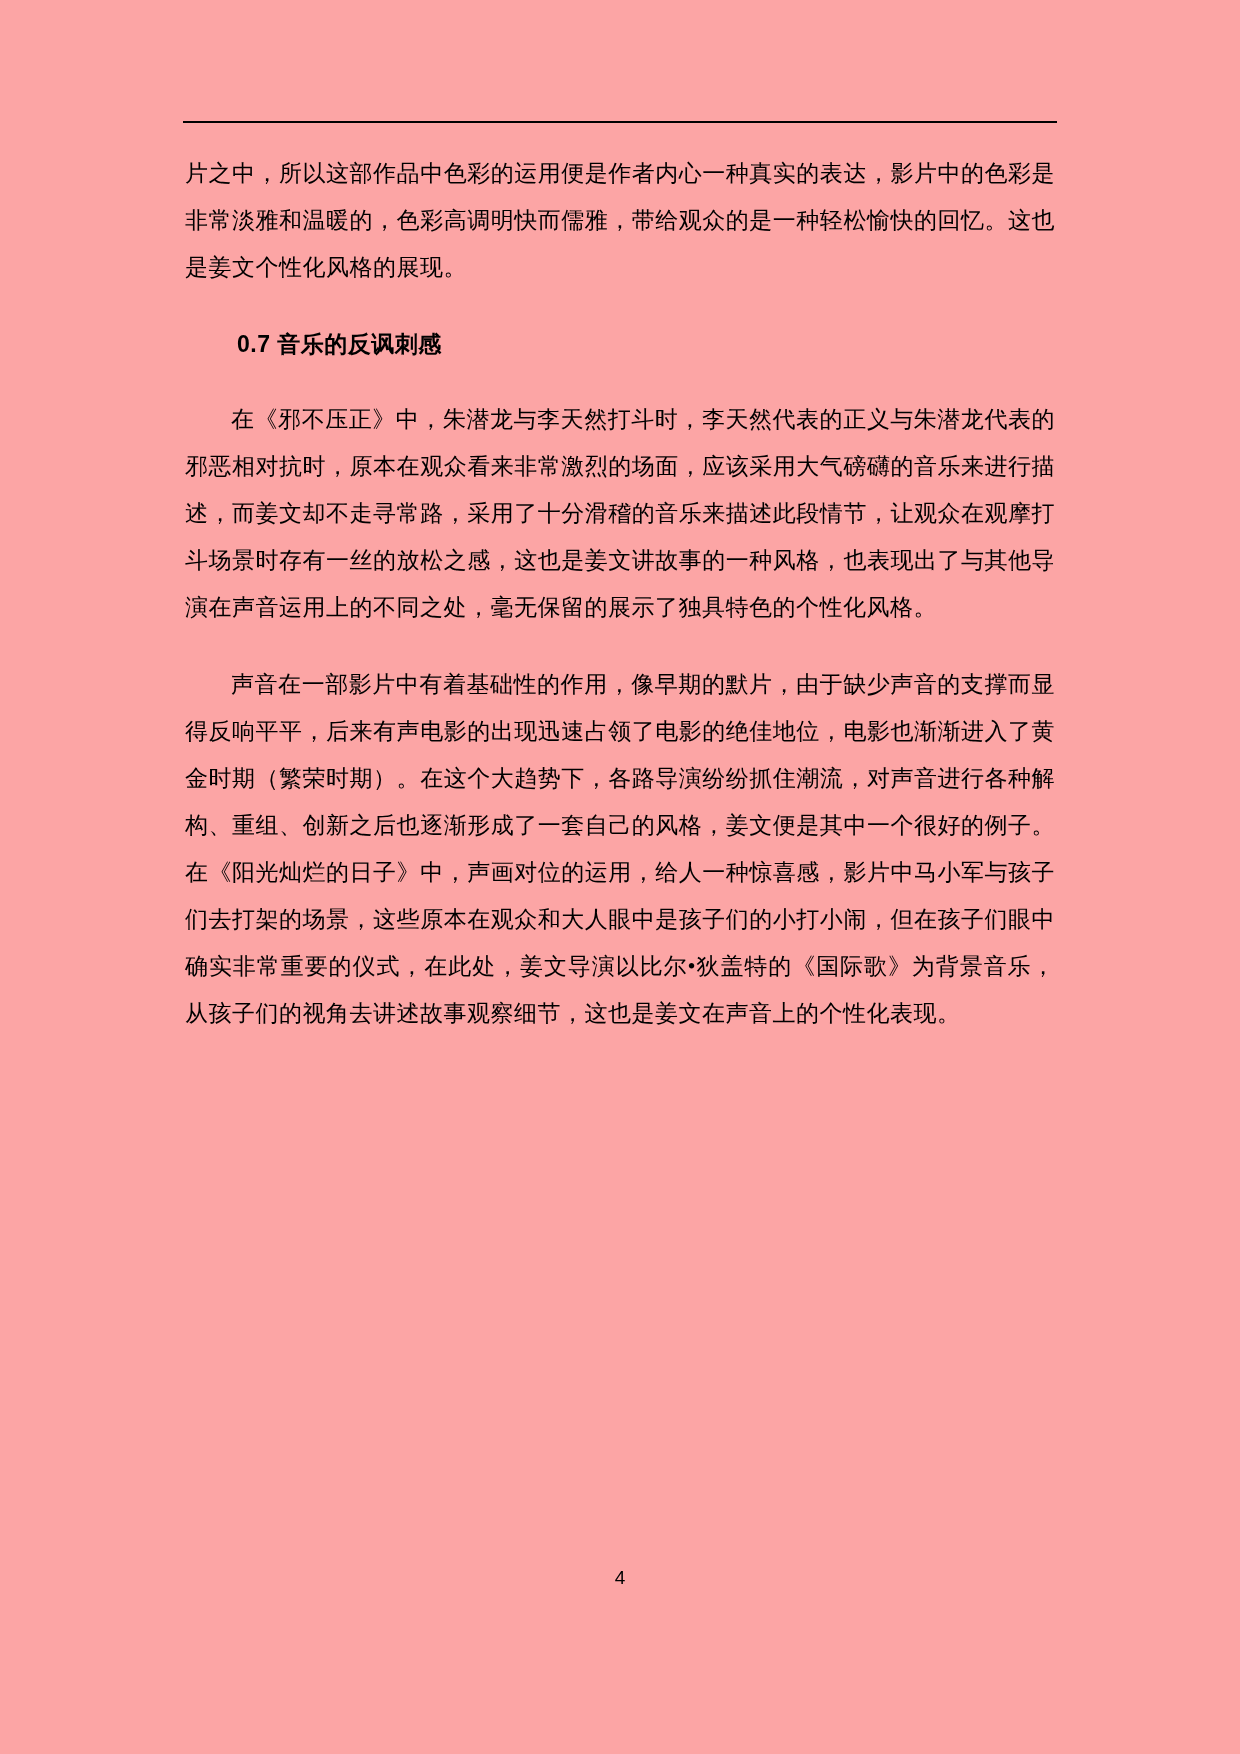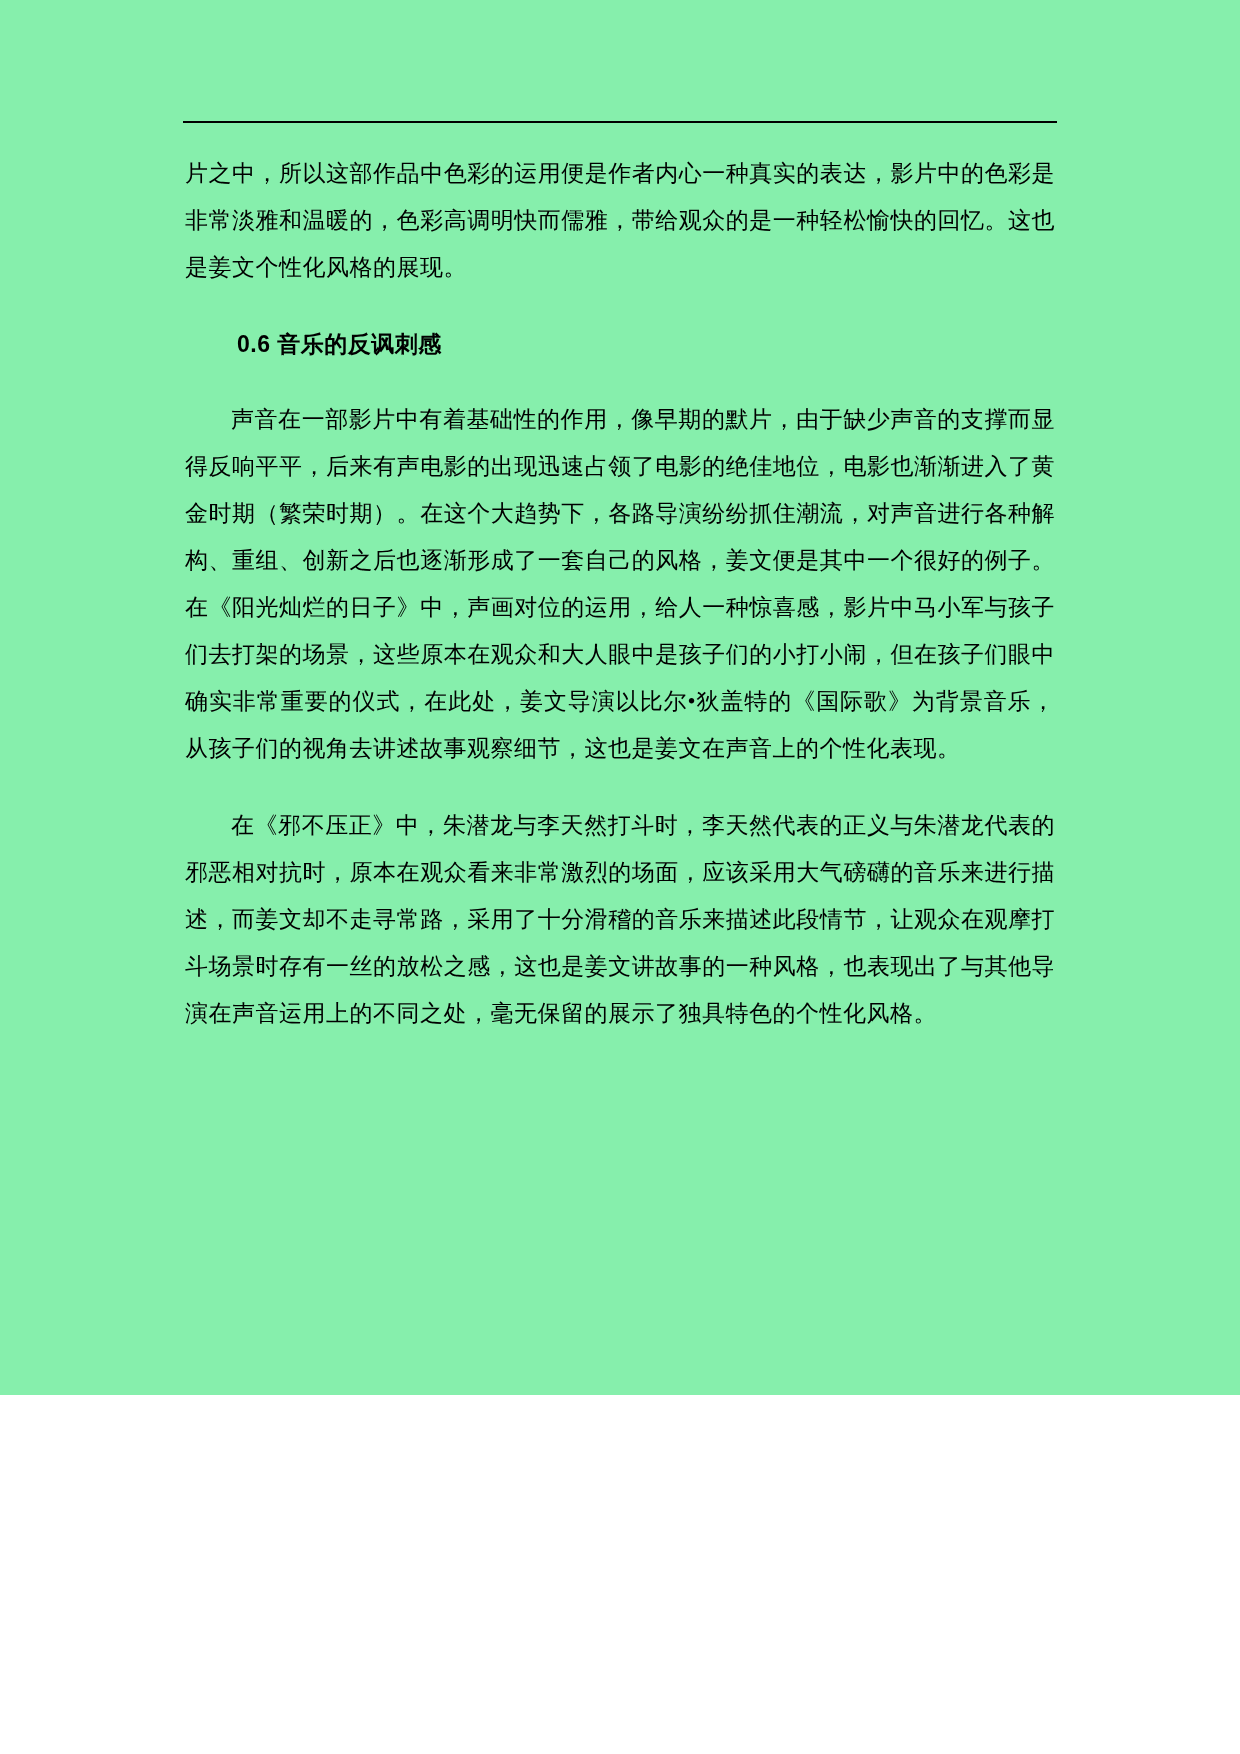--- a/index.html
+++ b/index.html
@@ -3,22 +3,22 @@
 <meta charset="utf-8">
 <style>
   html, body {
     margin: 0;
     padding: 0;
     background: #ffffff;
   }
   .page {
     position: relative;
     width: 1240px;
-    height: 1395px;
-    background: #86efac;
+    height: 1754px;
+    background: #fca5a5;
     color: #000000;
     font-family: "Liberation Serif", "DejaVu Serif", serif;
     overflow: hidden;
   }
   .header-rule {
     position: absolute;
     left: 183px;
     top: 121px;
     width: 874px;
     height: 2px;
@@ -65,25 +65,25 @@
 <body>
 
 <div class="page">
 
   <div class="header-rule"></div>
 
   <div class="content">
 
     <p class="continuation">片之中，所以这部作品中色彩的运用便是作者内心一种真实的表达，影片中的色彩是非常淡雅和温暖的，色彩高调明快而儒雅，带给观众的是一种轻松愉快的回忆。这也是姜文个性化风格的展现。</p>
 
-    <h3>0.6 音乐的反讽刺感</h3>
+    <h3>0.7 音乐的反讽刺感</h3>
+
+    <p>在《邪不压正》中，朱潜龙与李天然打斗时，李天然代表的正义与朱潜龙代表的邪恶相对抗时，原本在观众看来非常激烈的场面，应该采用大气磅礴的音乐来进行描述，而姜文却不走寻常路，采用了十分滑稽的音乐来描述此段情节，让观众在观摩打斗场景时存有一丝的放松之感，这也是姜文讲故事的一种风格，也表现出了与其他导演在声音运用上的不同之处，毫无保留的展示了独具特色的个性化风格。</p>
 
     <p>声音在一部影片中有着基础性的作用，像早期的默片，由于缺少声音的支撑而显得反响平平，后来有声电影的出现迅速占领了电影的绝佳地位，电影也渐渐进入了黄金时期（繁荣时期）。在这个大趋势下，各路导演纷纷抓住潮流，对声音进行各种解构、重组、创新之后也逐渐形成了一套自己的风格，姜文便是其中一个很好的例子。在《阳光灿烂的日子》中，声画对位的运用，给人一种惊喜感，影片中马小军与孩子们去打架的场景，这些原本在观众和大人眼中是孩子们的小打小闹，但在孩子们眼中确实非常重要的仪式，在此处，姜文导演以比尔•狄盖特的《国际歌》为背景音乐，从孩子们的视角去讲述故事观察细节，这也是姜文在声音上的个性化表现。</p>
-
-    <p>在《邪不压正》中，朱潜龙与李天然打斗时，李天然代表的正义与朱潜龙代表的邪恶相对抗时，原本在观众看来非常激烈的场面，应该采用大气磅礴的音乐来进行描述，而姜文却不走寻常路，采用了十分滑稽的音乐来描述此段情节，让观众在观摩打斗场景时存有一丝的放松之感，这也是姜文讲故事的一种风格，也表现出了与其他导演在声音运用上的不同之处，毫无保留的展示了独具特色的个性化风格。</p>
 
 
 
   </div>
 
   <div class="page-footer">
     <span>4</span>
   </div>
 
 </div>

